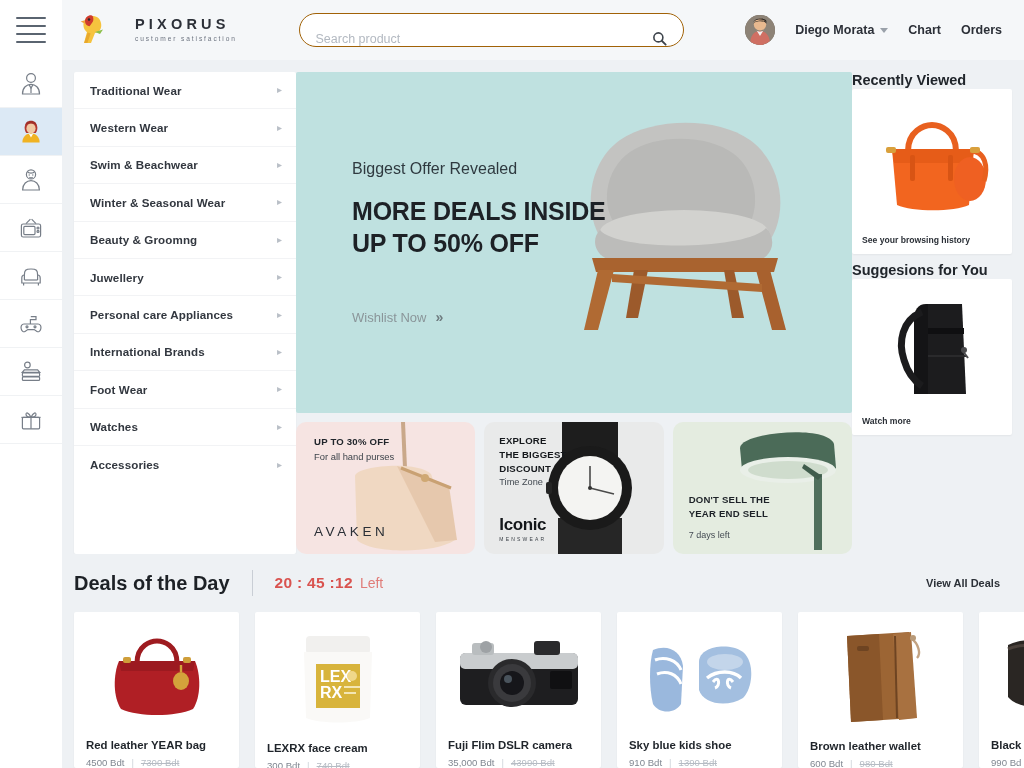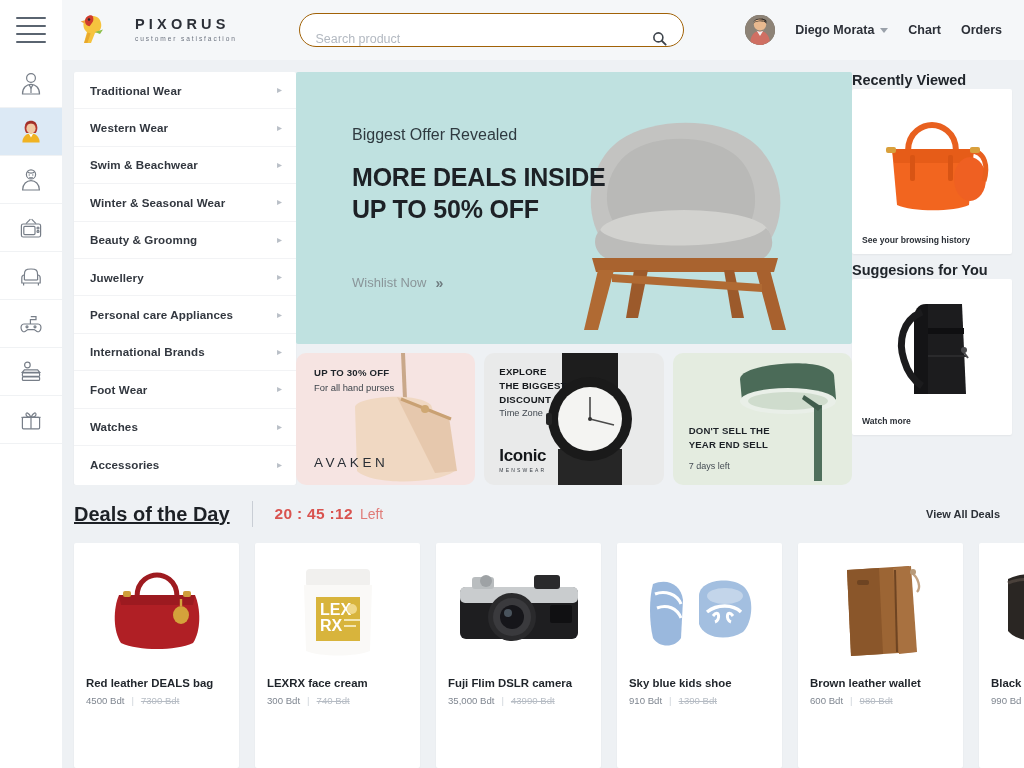--- a/index.html
+++ b/index.html
@@ -81,21 +81,21 @@
     height:37.4px; display:flex; align-items:center; justify-content:space-between;
     padding:0 14px 0 16px; border-bottom:1px solid #f2f3f5; cursor:pointer;
   }
   .cat-item:last-child { border-bottom:none; }
   .cat-label { font-size:11.6px; font-weight:700; color:#32373f; letter-spacing:.1px; }
   .chev { color:#b9bfc7; font-size:10px; line-height:1; }
 
   
   .center { flex:1 1 auto; display:flex; flex-direction:column; gap:9px; min-width:0; }
   .hero {
-    height:272px; background:#bfe1e0; border-radius:2px; position:relative; overflow:hidden;
+    height:341px; background:#bfe1e0; border-radius:2px; position:relative; overflow:hidden;
     display:flex; align-items:center;
   }
   .hero-text { padding-left:56px; position:relative; z-index:2; }
   .hero-kicker { font-size:16px; color:#2f3a40; margin-bottom:17px; }
   .hero-title { font-size:25px; font-weight:700; color:#1d2126; line-height:1.28; letter-spacing:-0.2px;}
   .hero-cta { margin-top:50px; font-size:13px; color:#8a9599; display:flex; align-items:center; gap:9px; cursor:pointer;}
   .hero-cta .arrows { font-size:14px; color:#6f7c80; font-weight:700; }
   .hero-img { position:absolute; right:24px; bottom:0; top:6px; width:280px; z-index:1; }
 
   .promos { display:flex; gap:9px; height:132px; }
@@ -119,21 +119,21 @@
   .rightcol { width:172px; flex:0 0 172px; padding-right:12px; display:flex; flex-direction:column; gap:8px; }
   .rc-title { font-size:14.5px; font-weight:700; color:#20252b; margin-bottom:1px; }
   .rc-card { background:#fff; border-radius:2px; padding:10px 10px 9px; box-shadow:0 1px 2px rgba(0,0,0,.05); }
   .rc-imgbox { height:131px; display:flex; align-items:center; justify-content:center; }
   .rc-imgbox2 { height:122px; display:flex; align-items:center; justify-content:center; }
   .rc-link { font-size:8.6px; font-weight:700; color:#2b3037; margin-top:5px; cursor:pointer; }
 
   
   .deals { flex:1 1 auto; background:#eef1f4; padding:16px 0 0 12px; display:flex; flex-direction:column; min-height:0;}
   .deals-head { display:flex; align-items:center; padding-right:24px; }
-  .deals-title { font-size:20px; font-weight:700; color:#1d2126;text-decoration:underline; }
+  .deals-title { font-size:20px; font-weight:700; color:#1d2126; }
   .deals-div { width:1px; height:26px; background:#c9ced5; margin:0 22px; }
   .timer { font-size:15.5px; font-weight:700; color:#d9534f; letter-spacing:.3px; }
   .timer-left { font-size:14px; font-weight:400; color:#e07c78; margin-left:7px; }
   .deals-all { margin-left:auto; font-size:11px; font-weight:700; color:#2b3037; cursor:pointer; }
 
   .deal-strip { margin-top:16px; display:flex; gap:16px; flex:1 1 auto; min-height:0; }
   .deal-card {
     width:165px; flex:0 0 165px; background:#fff; border-radius:2px; padding:12px 12px 0;
     display:flex; flex-direction:column; box-shadow:0 1px 2px rgba(0,0,0,.05); cursor:pointer;
   }
@@ -478,21 +478,21 @@
               <svg width="120" height="100" viewBox="0 0 120 100">
                 <path d="M40 38 C40 20 54 16 60 16 C66 16 80 20 80 38" fill="none" stroke="#9e1b20" stroke-width="5"></path>
                 <path d="M22 36 L98 36 C104 50 104 72 96 84 C78 92 42 92 24 84 C16 72 16 50 22 36 Z" fill="#b01f25"></path>
                 <path d="M22 36 L98 36 L96 46 L24 46 Z" fill="#9c1a20"></path>
                 <ellipse cx="84" cy="56" rx="8" ry="9" fill="#d4a23b"></ellipse>
                 <path d="M84 47 L84 40" stroke="#d4a23b" stroke-width="2.4"></path>
                 <rect x="26" y="32" width="8" height="6" rx="2" fill="#cf9e3a"></rect>
                 <rect x="86" y="32" width="8" height="6" rx="2" fill="#cf9e3a"></rect>
               </svg>
             </div>
-            <div class="deal-name">Red leather DEALS bag</div>
+            <div class="deal-name">Red leather YEAR bag</div>
             <div class="deal-price">
               <span>4500 Bdt</span>
               <span class="sep">|</span>
               <span class="old">7300 Bdt</span>
             </div>
           </div>
 
           <div class="deal-card">
             <div class="deal-img">
               <svg width="96" height="104" viewBox="0 0 96 104">

